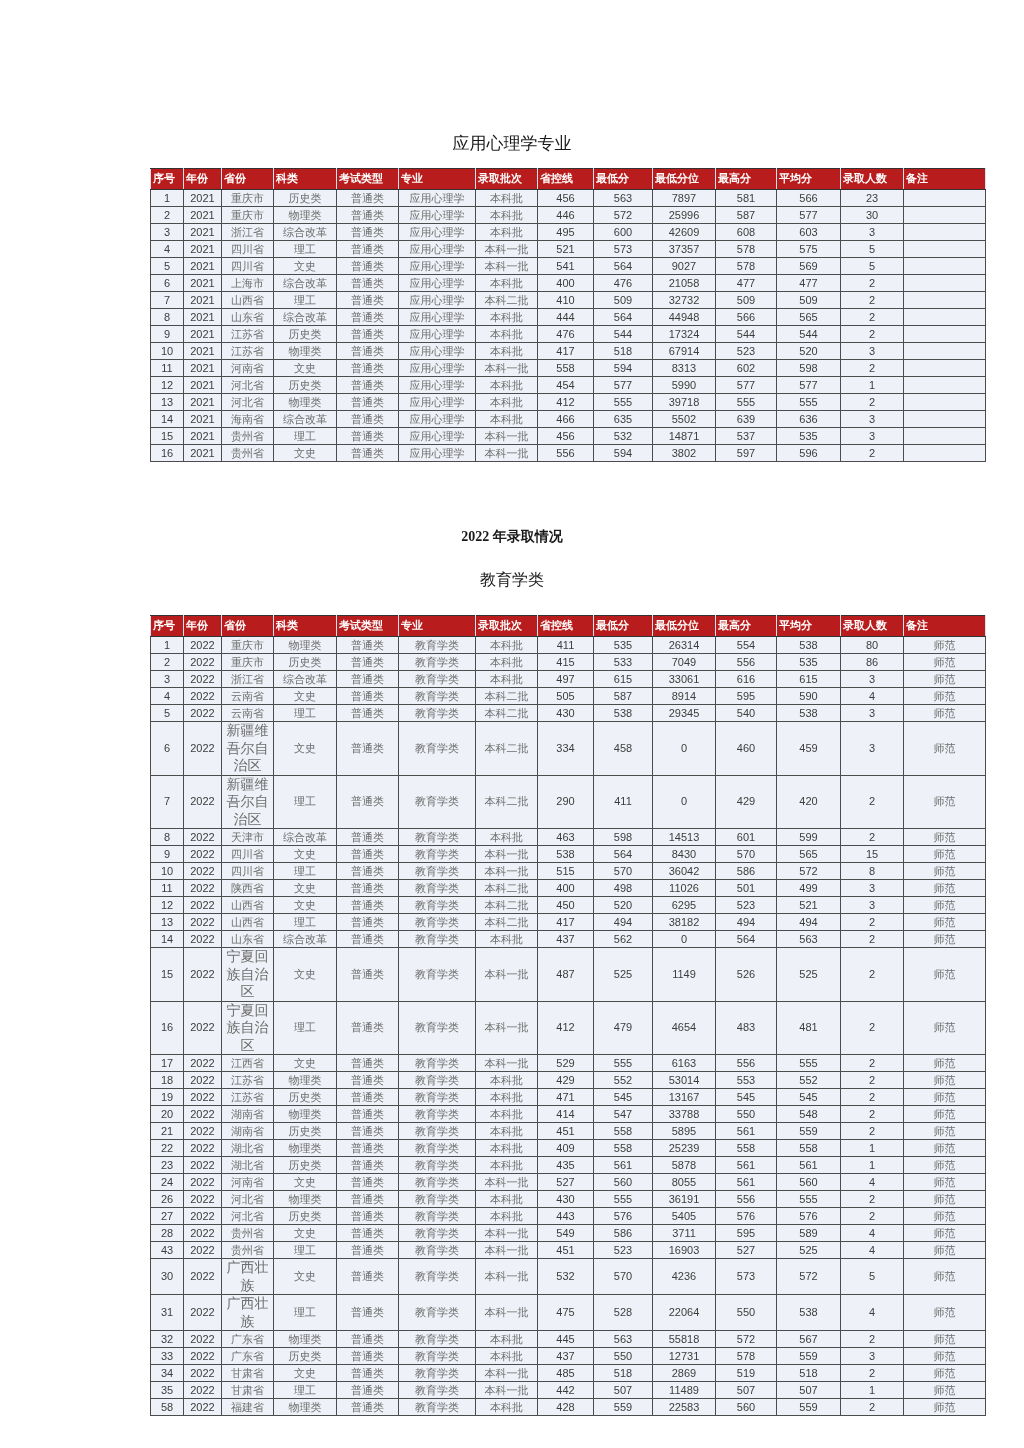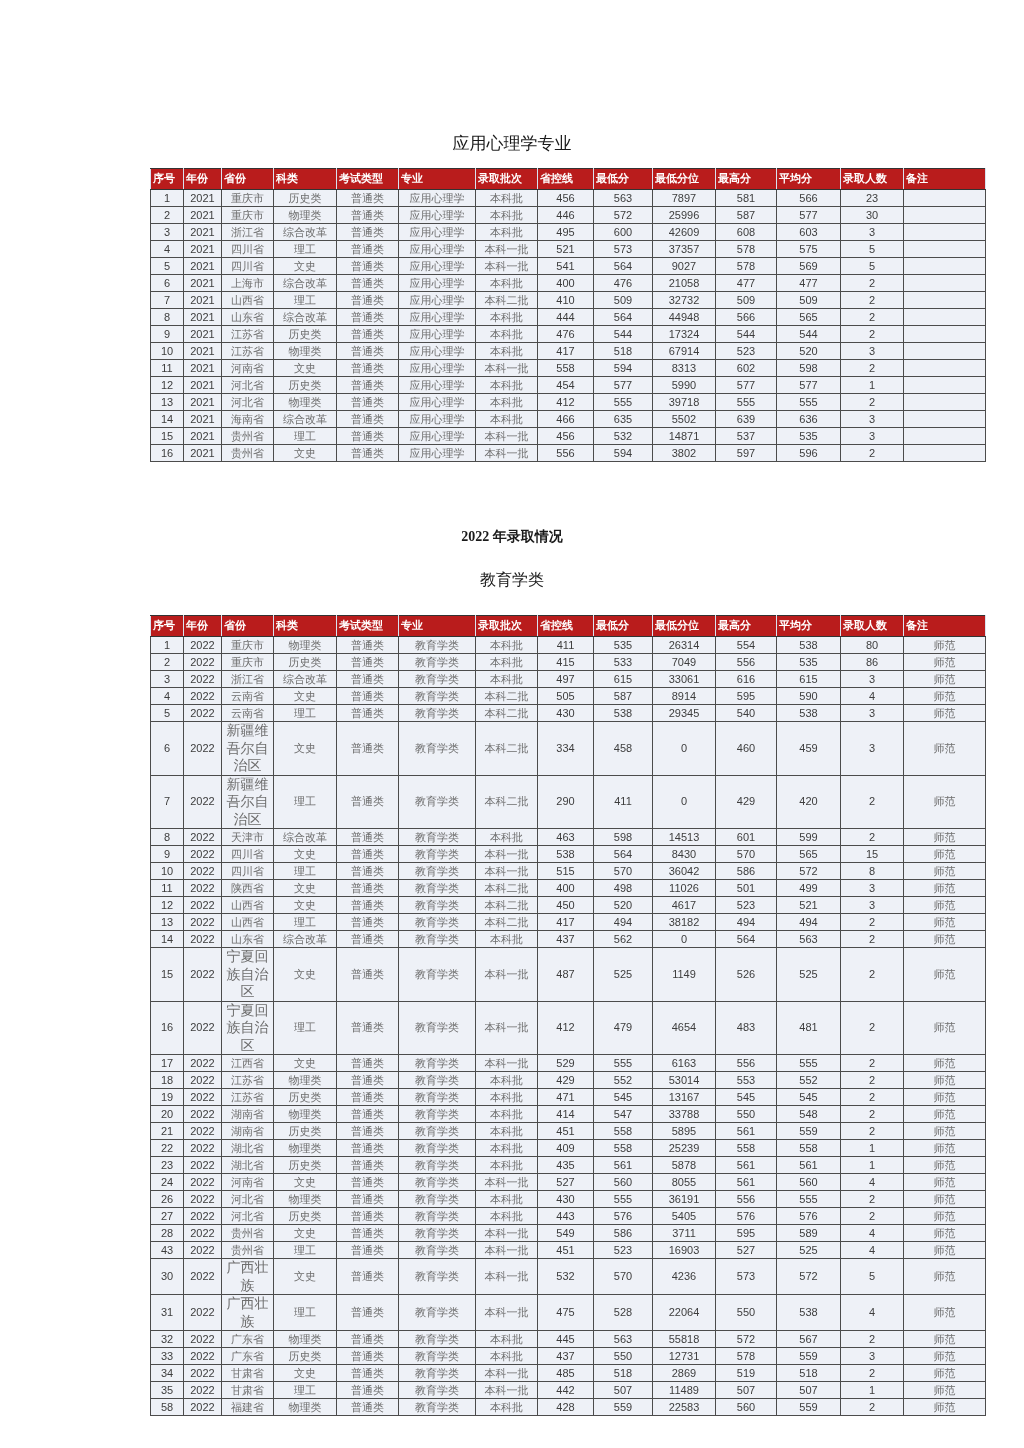--- a/index.html
+++ b/index.html
@@ -616,21 +616,21 @@
         <tr>
           <td>12</td>
           <td>2022</td>
           <td class="cn">山西省</td>
           <td class="cn">文史</td>
           <td class="cn">普通类</td>
           <td class="cn">教育学类</td>
           <td class="cn">本科二批</td>
           <td>450</td>
           <td>520</td>
-          <td>4617</td>
+          <td>6295</td>
           <td>523</td>
           <td>521</td>
           <td>3</td>
           <td class="cn">师范</td>
         </tr>
         <tr>
           <td>13</td>
           <td>2022</td>
           <td class="cn">山西省</td>
           <td class="cn">理工</td>

